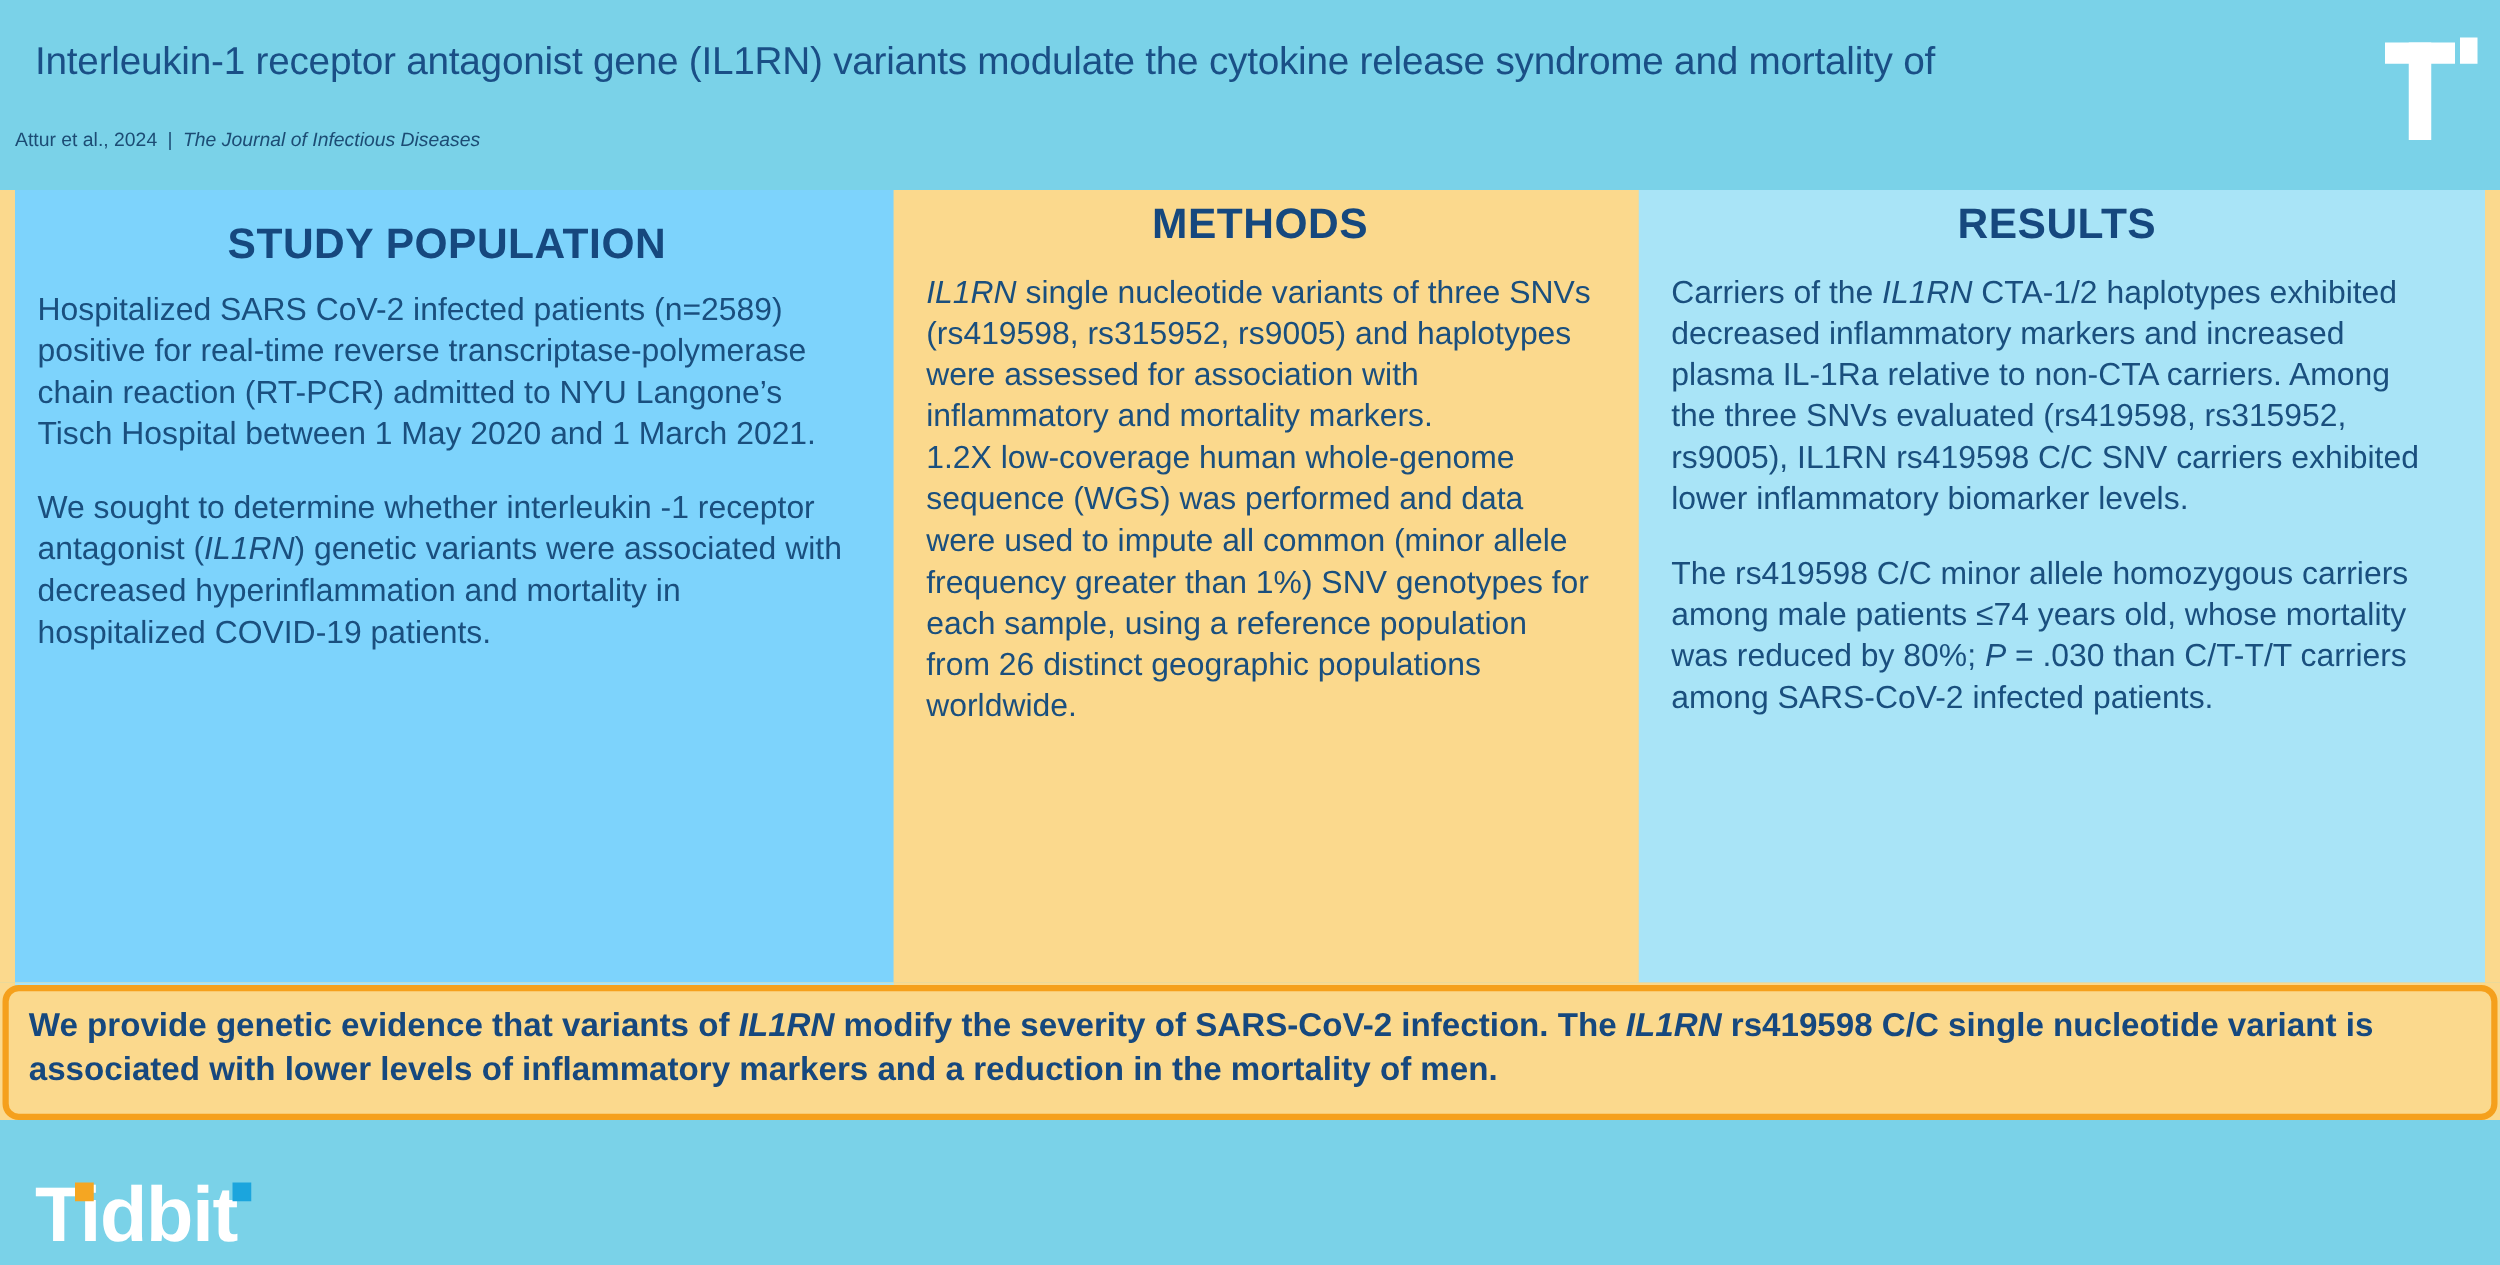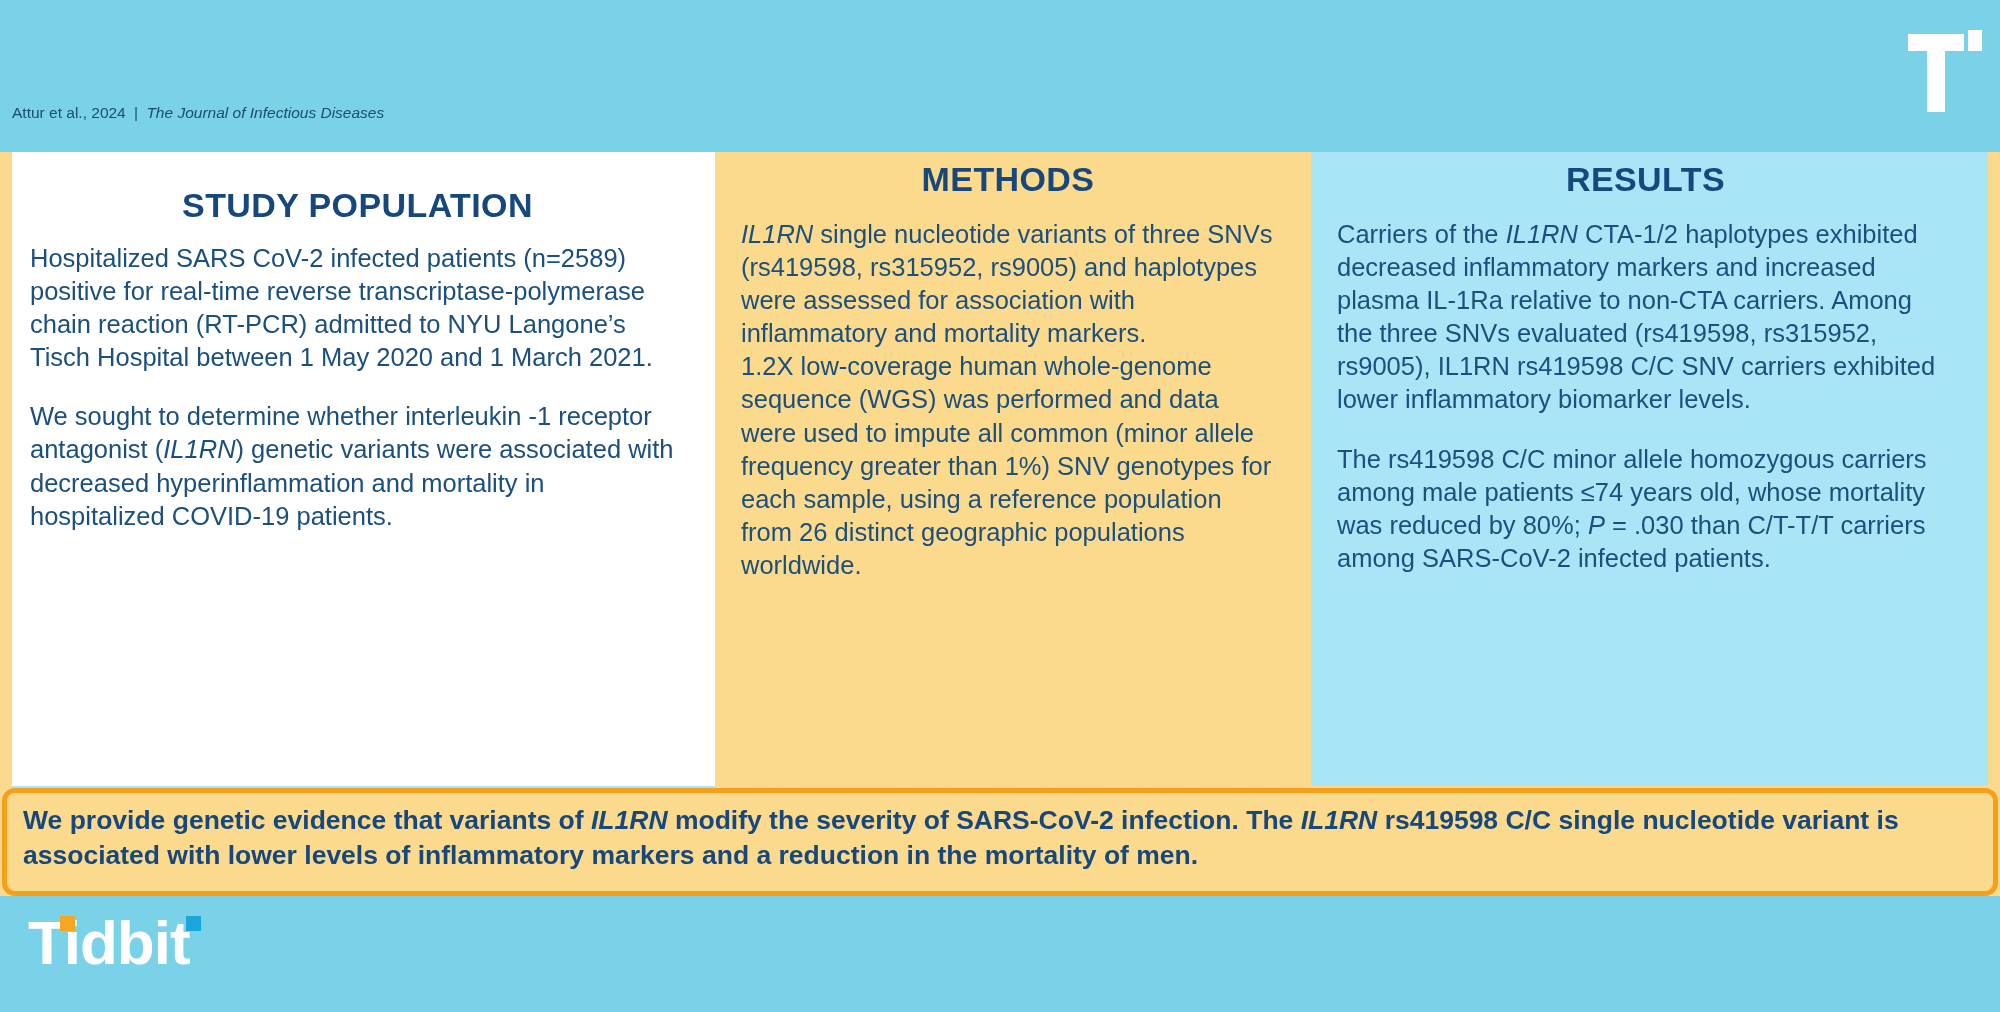--- a/index.html
+++ b/index.html
@@ -60,21 +60,21 @@
     height:634px;
     display:flex;
     background:#fbd98d;
   }
   .edge{flex:0 0 12px;background:#fbd98d;}
   .col{
     position:relative;
     box-sizing:border-box;
     overflow:hidden;
   }
-  .col-study{flex:0 0 703px;background:#ffffff;padding:36px 30px 0 18px;}
+  .col-study{flex:0 0 703px;background:#7dd3fc;padding:26px 30px 0 18px;}
   .col-methods{flex:0 0 596px;background:#fbd98d;padding:10px 36px 0 26px;}
   .col-results{flex:1 1 auto;background:#a9e4f7;padding:10px 34px 0 26px;}
 
   .heading{
     color:#16487e;
     font-size:34px;
     font-weight:700;
     text-align:center;
     letter-spacing:.4px;
     margin:0 0 18px 0;
@@ -121,20 +121,21 @@
     font-weight:700;
     line-height:1.32;
   }
   .conclusion i{font-style:italic;}
 
   
   .footer{
     position:relative;
     flex:1 1 auto;
     background:#7ad2e8;
+    margin-top:30px;
   }
   .tidbit{
     position:absolute;
     left:28px; top:16px;
     height:62px;
     display:flex;align-items:flex-end;
   }
   .tidbit .word{
     color:#ffffff;
     font-size:62px;
@@ -151,20 +152,21 @@
     position:absolute;left:158px;top:4px;
     width:15px;height:15px;background:#1ba5dd;
   }
 </style>
 </head>
 <body>
 
 <div class="page">
 
   <div class="header">
+    <div class="title">Interleukin-1 receptor antagonist gene (IL1RN) variants modulate the cytokine release syndrome and mortality of</div>
     <div class="byline">
       <span>Attur et al., 2024</span>
       <span class="sep">|</span>
       <span class="journal">The Journal of Infectious Diseases</span>
     </div>
     <div class="tlogo">
       <div class="bar"></div>
       <div class="stem"></div>
       <div class="dot"></div>
     </div>

